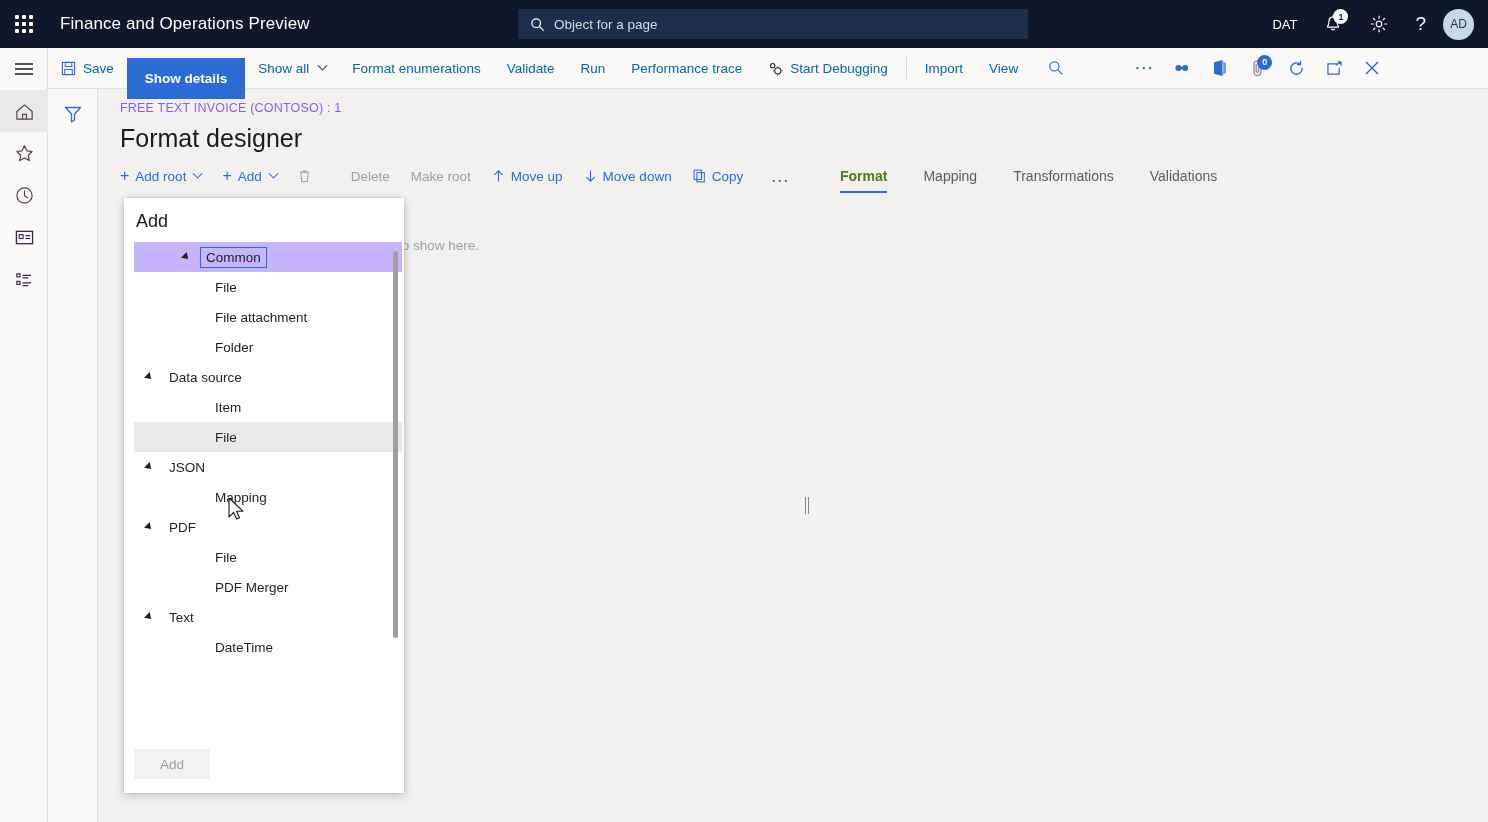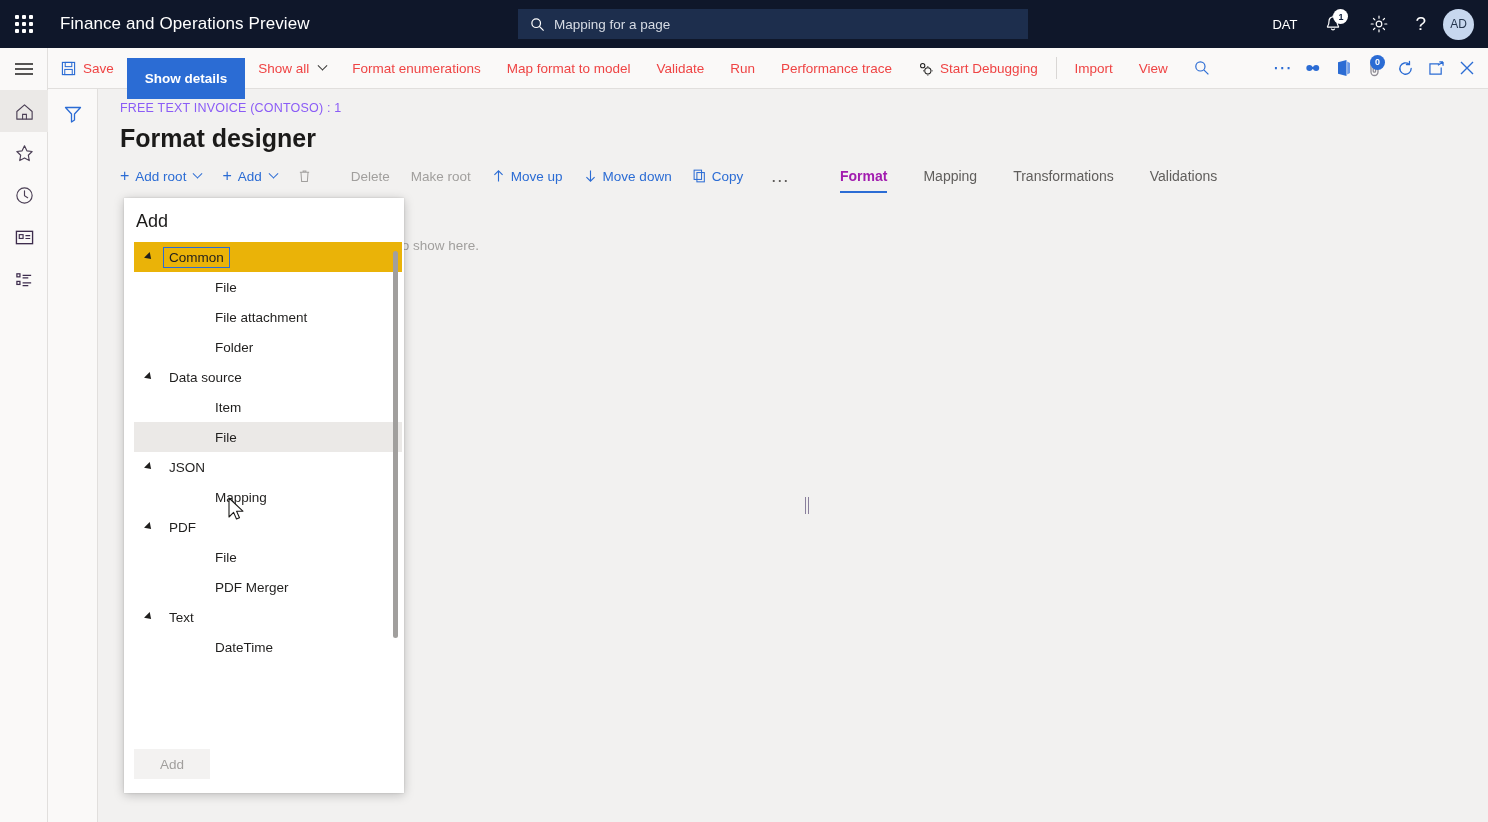--- a/index.html
+++ b/index.html
@@ -73,21 +73,21 @@
   .filterpane .fi { margin: 14px auto 0; width: 22px; height: 22px; cursor: pointer; display:block; }
 
   
   .cmdbar {
     position: absolute; left: 48px; top: 48px; width: 1440px; height: 41px;
     background: #faf9f8; border-bottom: 1px solid #e1dfdd;
     display: flex; align-items: center;
   }
   .cmd {
     height: 41px; display: flex; align-items: center; gap: 7px;
-    padding: 0 13px; font-size: 13.5px; color: #ef4444; cursor: pointer; white-space: nowrap;
+    padding: 0 13px; font-size: 13.5px; color: #0369a1; cursor: pointer; white-space: nowrap;
   }
   .cmd.primary { background: #2b6cd4; color: #fff; font-weight: 600; padding: 0 18px; height: 41px; margin-top: 20px; }
   .cmd.caret::after {
     content: ""; display: inline-block; width: 6px; height: 6px;
     border-right: 1.4px solid #323130; border-bottom: 1.4px solid #323130;
     transform: rotate(45deg) translate(-2px,-2px); margin-left: 3px;
   }
   .cmd-sep { width: 1px; height: 22px; background: #d9d7d5; margin: 0 5px; }
   .icon-btn {
     width: 38px; height: 41px; display: flex; align-items: center; justify-content: center;
@@ -99,21 +99,21 @@
     display: flex; align-items: center; justify-content: center;
   }
   .ell { color: #2b6cd4; font-size: 19px; letter-spacing: 1px; line-height: 10px; }
 
   
   .breadcrumb {
     position: absolute; left: 120px; top: 101px; font-size: 12.5px; color: #8b5cf6;
     letter-spacing: .2px;
   }
   .pagetitle {
-    position: absolute; left: 120px; top: 124px; font-size: 25px; color: #1b1a19; font-weight: 700;
+    position: absolute; left: 120px; top: 124px; font-size: 25px; color: #1b1a19; font-weight: 400;
   }
 
   
   .actionpane {
     position: absolute; left: 120px; top: 168px; display: flex; align-items: center;
   }
   .act {
     display: flex; align-items: center; gap: 6px; font-size: 13.5px;
     color: #2b6cd4; padding: 0 12px 0 0; margin-right: 9px; cursor: pointer; white-space: nowrap;
   }
@@ -124,21 +124,21 @@
     border-right: 1.4px solid #2b6cd4; border-bottom: 1.4px solid #2b6cd4;
     transform: rotate(45deg) translate(-2px,-2px); margin-left: 2px;
   }
   .act-ell { color: #605e5c; font-size: 19px; line-height: 8px; cursor: pointer; padding: 0 6px; }
 
   
   .tabs { position: absolute; left: 822px; top: 168px; display: flex; }
   .tab {
     font-size: 14px; color: #605e5c; padding: 0 18px 9px; cursor: pointer; position: relative;
   }
-  .tab.active { color: #a21caf; font-weight: 700; }
+  .tab.active { color: #4d7c0f; font-weight: 700; }
   .tab.active::after {
     content: ""; position: absolute; left: 18px; right: 18px; bottom: 0; height: 2px; background: #2b6cd4;
   }
 
   
   .emptymsg {
     position: absolute; left: 300px; top: 238px; font-size: 13.5px; color: #a19f9d;
   }
 
   
@@ -167,21 +167,21 @@
     width: 30px; display: flex; align-items: center; justify-content: center; flex: 0 0 30px;
   }
   .tw .tri {
     width: 0; height: 0; border-left: 6px solid #201f1e;
     border-top: 4px solid transparent; border-bottom: 4px solid transparent;
     transform: rotate(45deg);
   }
   .trow .tlabel { padding: 2px 5px; }
   .trow.lvl1 { padding-left: 0; }
   .trow.lvl2 .tlabel { margin-left: 46px; }
-  .trow.sel { background: #eab308; }
+  .trow.sel { background: #c4b5fd; padding-left: 37px; }
   .trow.sel .tlabel { outline: 1.5px solid #2b6cd4; }
   .trow.hov { background: #ebe9e7; }
   .tscroll {
     position: absolute; right: 4px; top: 2px; width: 5px; border-radius: 3px; background: #a19f9d;
   }
   .flyout-foot { position: absolute; left: 10px; bottom: 14px; }
   .addbtn {
     min-width: 76px; height: 30px; background: #f3f2f1; border: none; color: #a19f9d;
     font-size: 13.5px; font-family: inherit; padding: 0 16px; cursor: default;
   }
@@ -206,21 +206,21 @@
         <i></i>
       </div>
   </div>
   <div class="app-title">Finance and Operations Preview</div>
 
   <div class="searchbox">
     <svg class="mag" width="15" height="15" viewBox="0 0 16 16">
       <circle cx="6.6" cy="6.6" r="4.6" fill="none" stroke="#fff" stroke-width="1.3"></circle>
       <line x1="10" y1="10" x2="14.5" y2="14.5" stroke="#fff" stroke-width="1.3"></line>
     </svg>
-    <span class="ph">Mapping for a page</span>
+    <span class="ph">Object for a page</span>
   </div>
 
   <div class="topright">
     <div class="tr-item">DAT</div>
     <div class="tr-item">
       <div class="bellwrap">
         <svg width="20" height="20" viewBox="0 0 20 20">
           <path d="M10 3c-2.5 0-4 1.9-4 4.3 0 2.8-.5 4-1.4 5.1-.3.3-.1.8.35.8h10.1c.45 0 .65-.5.35-.8-.9-1.1-1.4-2.3-1.4-5.1C14 4.9 12.5 3 10 3z" fill="none" stroke="#fff" stroke-width="1.2"></path>
           <path d="M8.3 14.6a1.8 1.8 0 0 0 3.4 0" fill="none" stroke="#fff" stroke-width="1.2"></path>
           <line x1="10" y1="1.6" x2="10" y2="3" stroke="#fff" stroke-width="1.2"></line>
@@ -287,21 +287,20 @@
       <rect x="4.5" y="1.5" width="7" height="4.5" fill="none" stroke="#2b6cd4" stroke-width="1.1"></rect>
       <rect x="4" y="9" width="8" height="5.5" fill="none" stroke="#2b6cd4" stroke-width="1.1"></rect>
     </svg>
     <span>Save</span>
   </div>
   <div class="cmd primary">Show details</div>
   <div class="cmd caret">
     <span>Show all</span>
   </div>
   <div class="cmd">Format enumerations</div>
-  <div class="cmd">Map format to model</div>
   <div class="cmd">Validate</div>
   <div class="cmd">Run</div>
   <div class="cmd">Performance trace</div>
   <div class="cmd">
     <svg width="15" height="15" viewBox="0 0 16 16">
       <circle cx="5" cy="5" r="2.3" fill="none" stroke="#201f1e" stroke-width="1.1"></circle>
       <circle cx="10.5" cy="10.5" r="3.3" fill="none" stroke="#201f1e" stroke-width="1.1"></circle>
       <path d="M10.5 6.4v-1M10.5 15.6v-1M14.6 10.5h1M5.4 10.5h1" stroke="#201f1e" stroke-width="1"></path>
     </svg>
     <span>Start Debugging</span>

